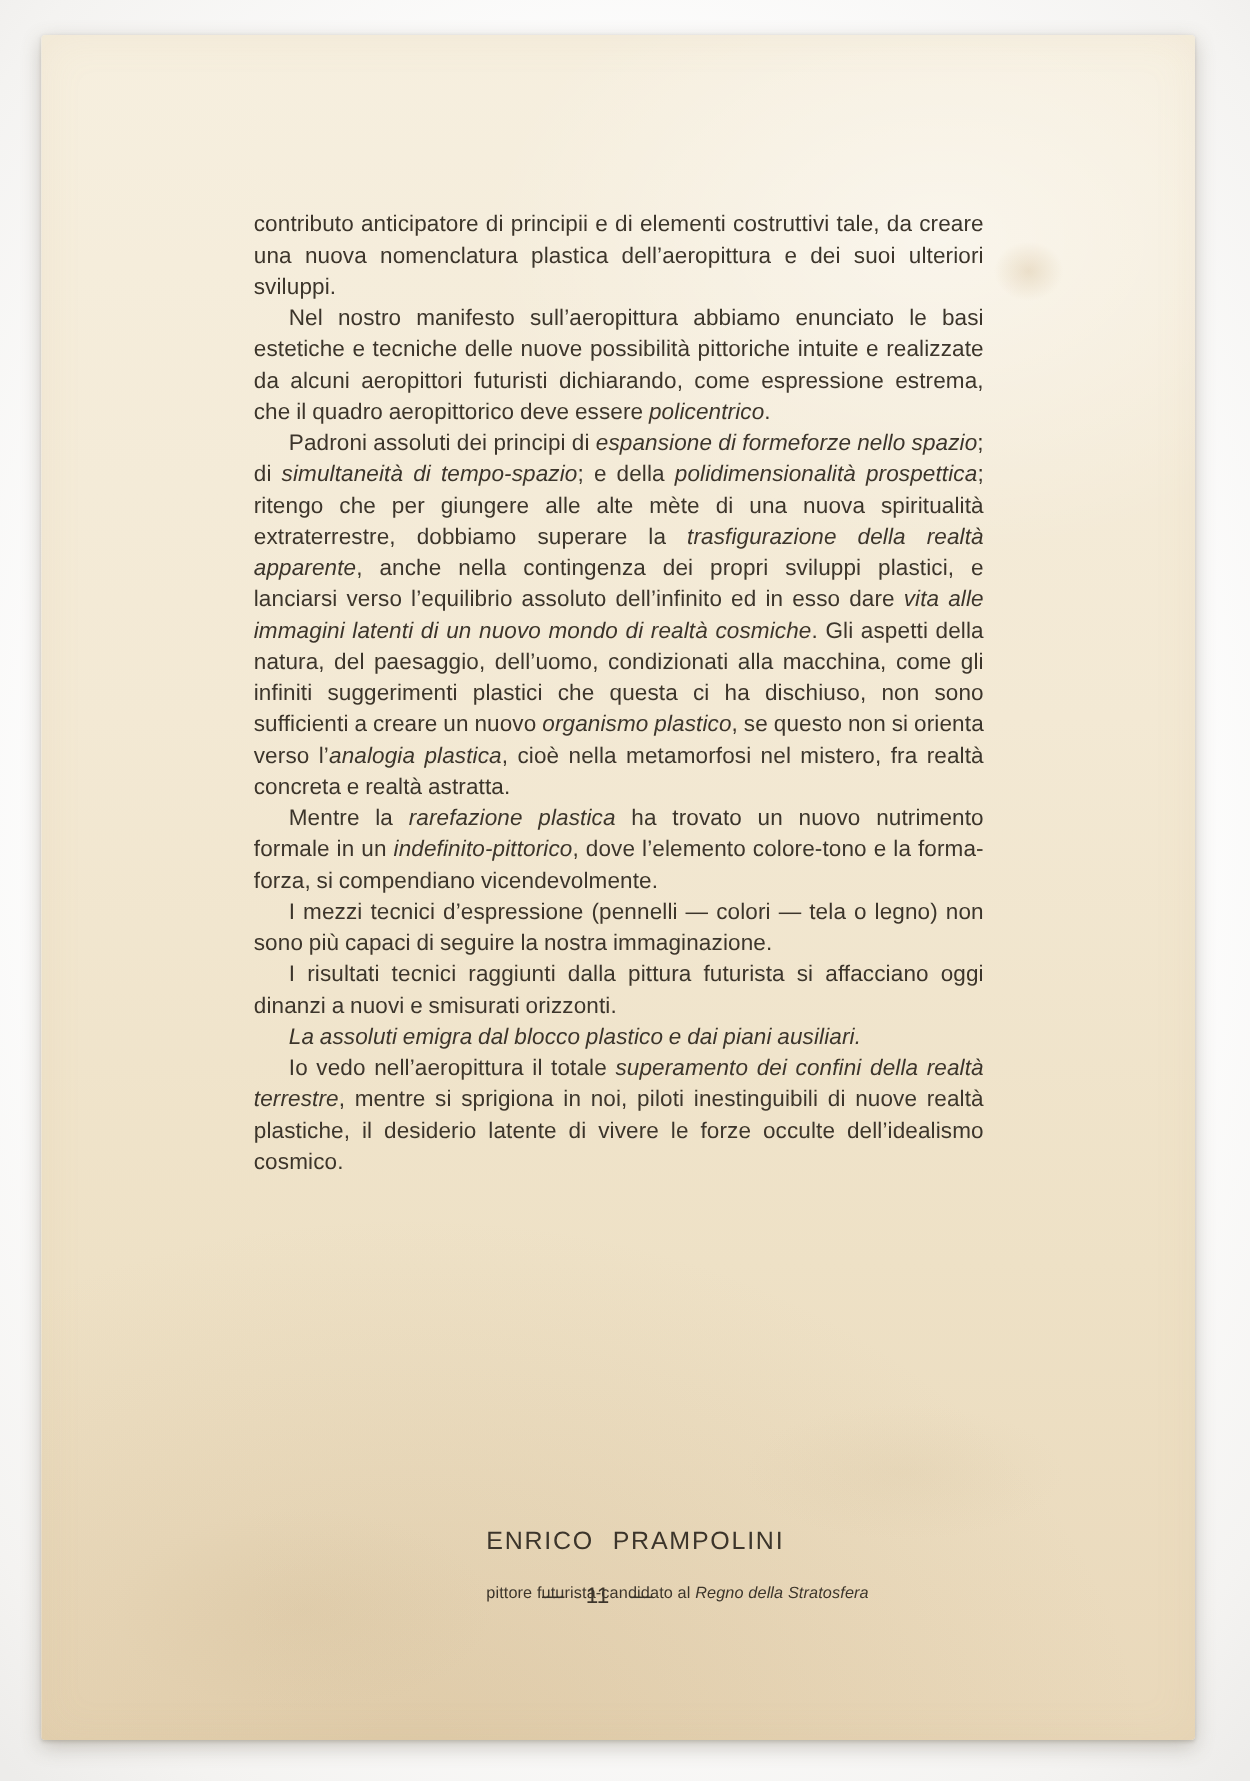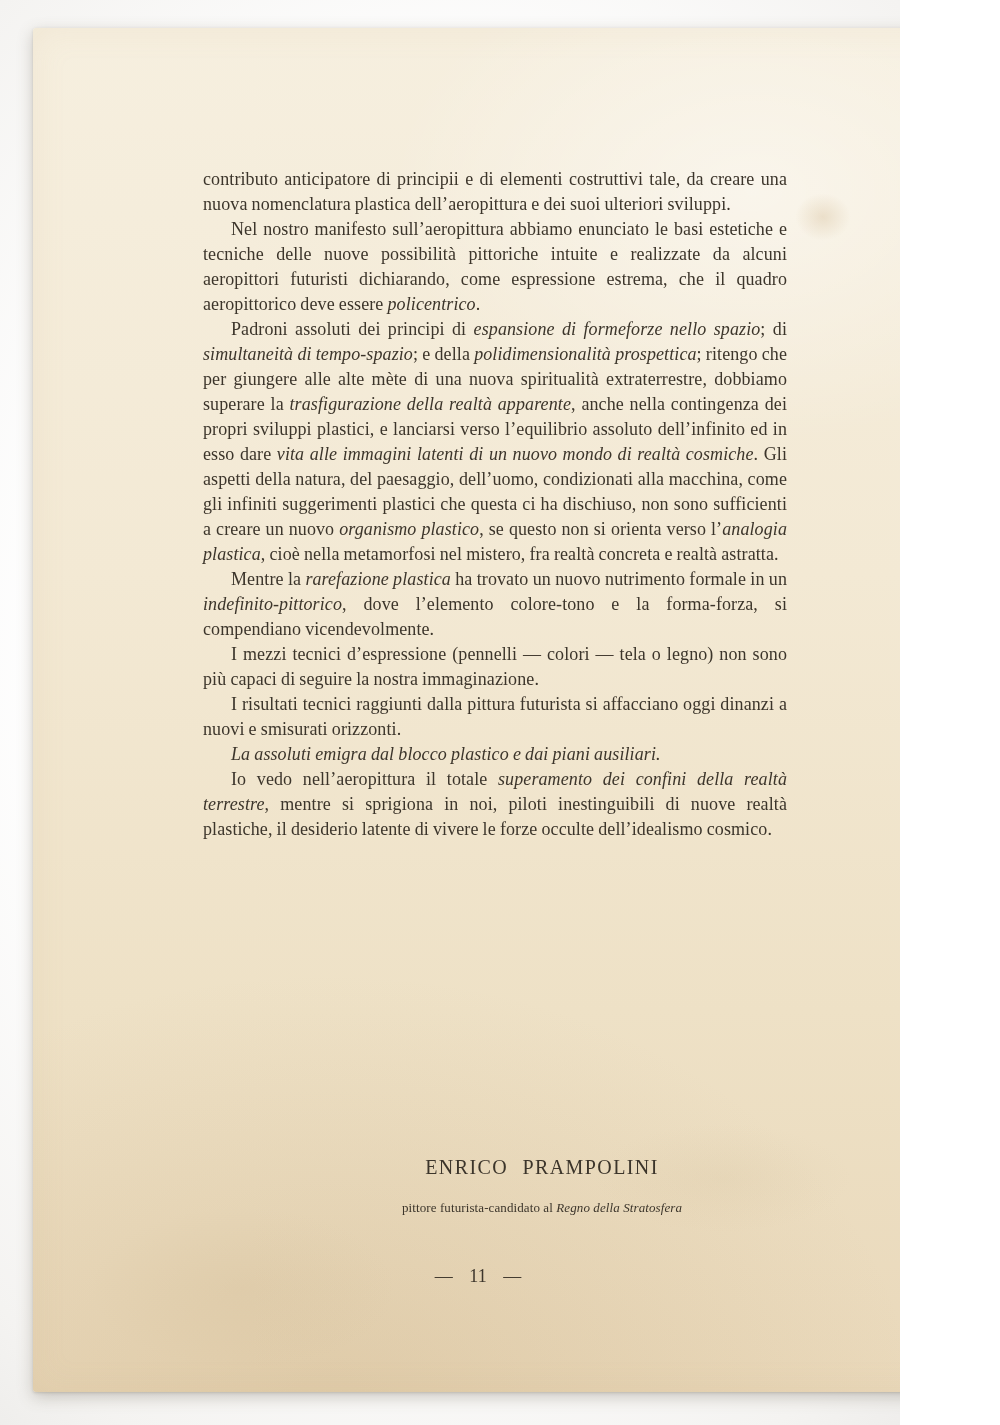--- a/index.html
+++ b/index.html
@@ -1,22 +1,22 @@
 <!DOCTYPE html>
 <html lang="it"><head>
 <meta charset="utf-8">
 <style>
   html, body { margin: 0; padding: 0; }
   .stage {
     position: relative;
-    width: 900px;
+    width: 1000px;
     height: 1425px;
     overflow: hidden;
     background: radial-gradient(ellipse 760px 1000px at 50% 46%, #ffffff 52%, #f4f3f1 88%, #edecea 100%);
-    font-family: Liberation Serif, serif;
+    font-family: Liberation Sans, sans-serif;
   }
   .paper {
     position: absolute;
     left: 33px;
     top: 28px;
     width: 923px;
     height: 1364px;
     border-radius: 3px;
     background:
       radial-gradient(ellipse 520px 360px at 78% 12%, rgba(255,255,255,0.45), rgba(255,255,255,0) 70%),
@@ -50,23 +50,23 @@
     line-height: 25px;
     text-align: justify;
     letter-spacing: 0.1px;
     word-spacing: -0.5px;
   }
   .para { margin: 0; }
   .para.indent { text-indent: 28px; }
   .signature {
     position: absolute;
     left: 509px;
-    top: 1127px;
+    top: 1193px;
     transform: translateX(-50%);
-    text-align: center;
+    text-align: left;
     color: #3c352b;
     white-space: nowrap;
   }
   .sig-name {
     font-size: 20px;
     letter-spacing: 1.4px;
     word-spacing: 8px;
     line-height: 25px;
   }
   .sig-role {

